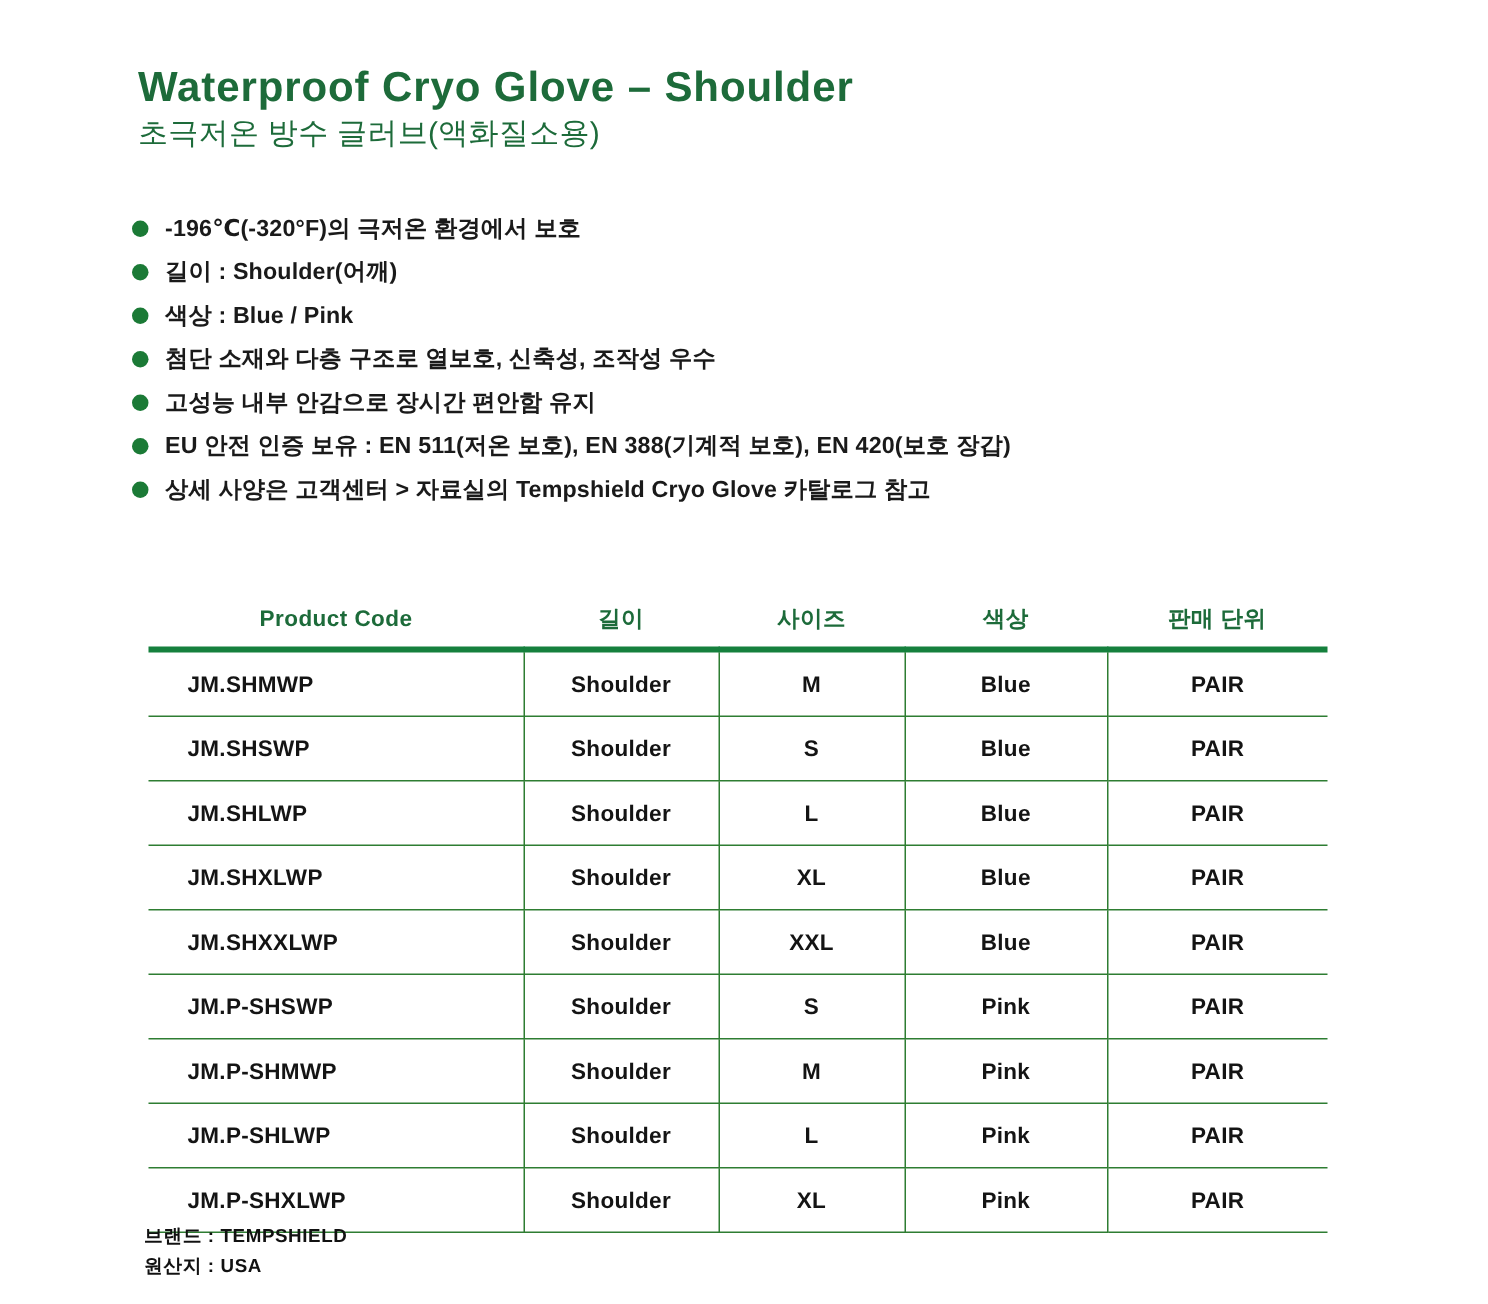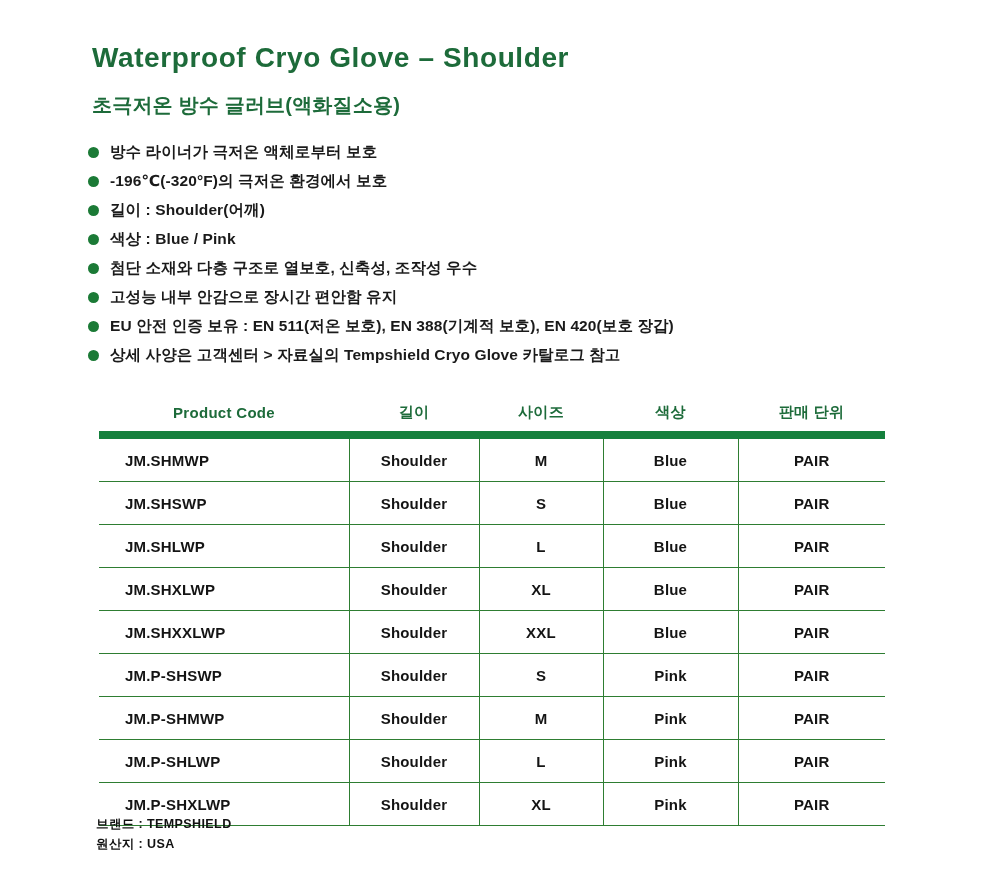--- a/index.html
+++ b/index.html
@@ -34,25 +34,25 @@
   .title-main {
     font-size: 28px;
     font-weight: bold;
     color: #1d6b3a;
     letter-spacing: 0.6px;
     line-height: 1.12;
     white-space: nowrap;
   }
   .title-sub {
     font-size: 20px;
-    font-weight: bold;
+    font-weight: normal;
     color: #1d6b3a;
     letter-spacing: 0.2px;
     line-height: 1.2;
-    margin-top: 20px;
+    margin-top: 4px;
     white-space: nowrap;
   }
 
   
   .features {
     position: absolute;
     left: 88px;
     top: 138px;
     width: 860px;
   }
@@ -99,21 +99,21 @@
     font-size: 15px;
     font-weight: bold;
     color: #1d6b3a;
     padding: 5px 0 9px 0;
     text-align: center;
     letter-spacing: 0.3px;
     border: none;
     background: #ffffff;
   }
   table.spec-table thead tr {
-    border-bottom: 8px solid #15803d;
+    border-bottom: 4px solid #15803d;
   }
   table.spec-table tbody td {
     font-size: 15px;
     font-weight: bold;
     color: #141414;
     height: 40px;
     text-align: center;
     border-bottom: 1px solid #2e7d32;
     border-right: 1px solid #2e7d32;
     letter-spacing: 0.2px;
@@ -147,24 +147,20 @@
 <body>
 
 <div class="page">
 
   <div class="title-block">
     <div class="title-main">Waterproof Cryo Glove – Shoulder</div>
     <div class="title-sub">초극저온 방수 글러브(액화질소용)</div>
   </div>
 
   <div class="features">
-    <div class="feature-row">
-      <span class="bullet-dot"></span>
-      <span class="feature-text">방수 라이너가 극저온 액체로부터 보호</span>
-    </div>
     <div class="feature-row">
       <span class="bullet-dot"></span>
       <span class="feature-text">-196℃(-320°F)의 극저온 환경에서 보호</span>
     </div>
     <div class="feature-row">
       <span class="bullet-dot"></span>
       <span class="feature-text">길이 : Shoulder(어깨)</span>
     </div>
     <div class="feature-row">
       <span class="bullet-dot"></span>

